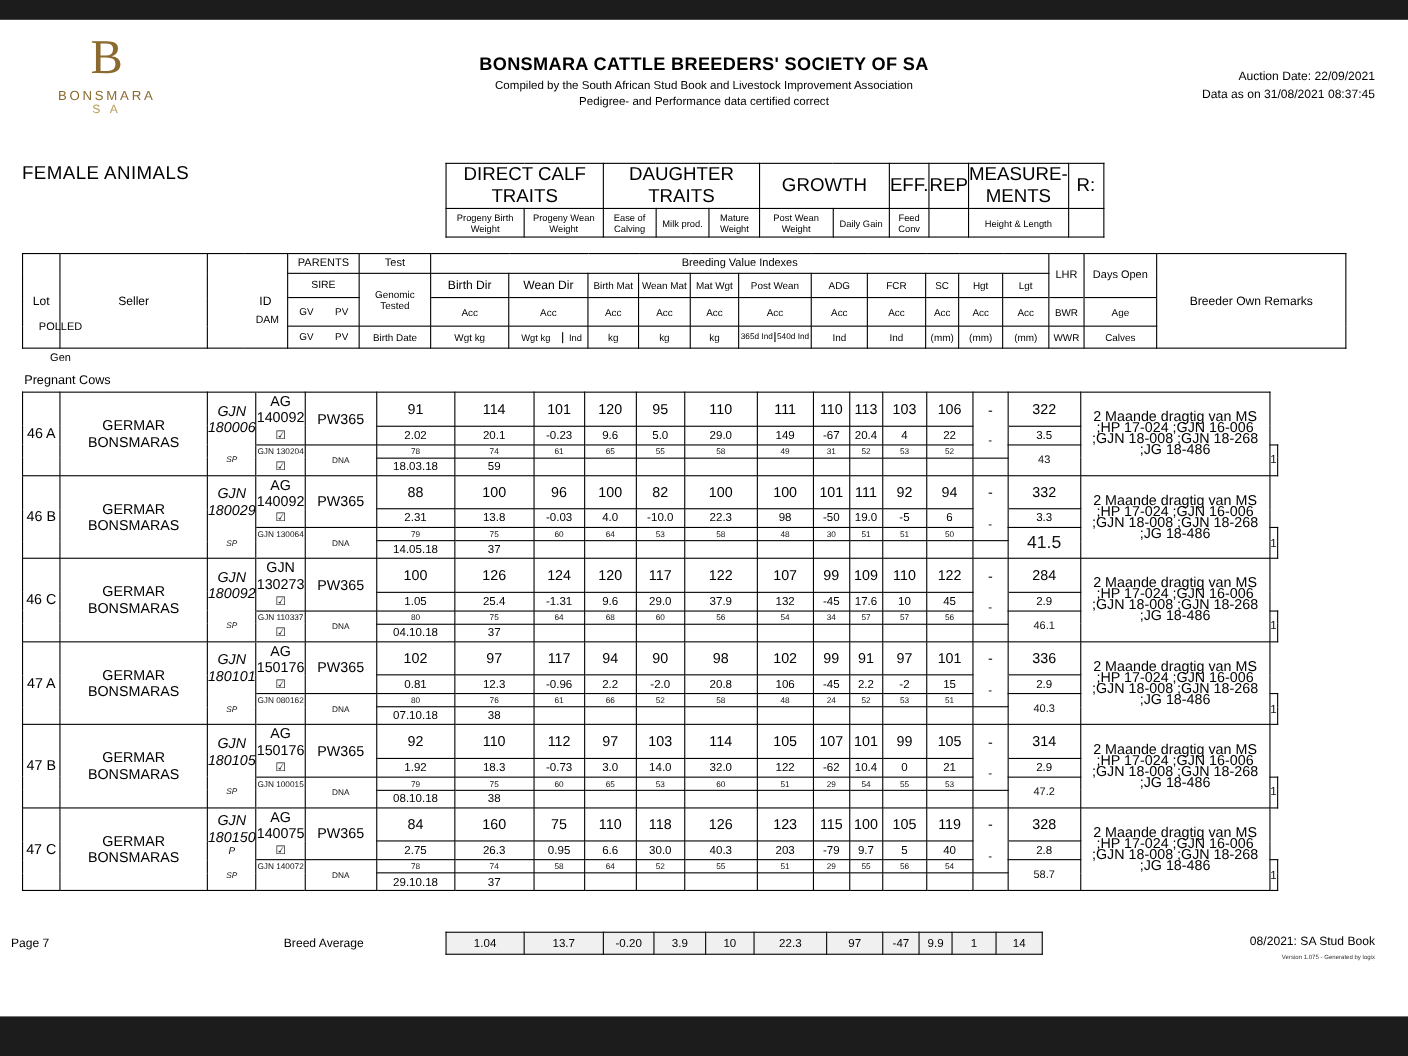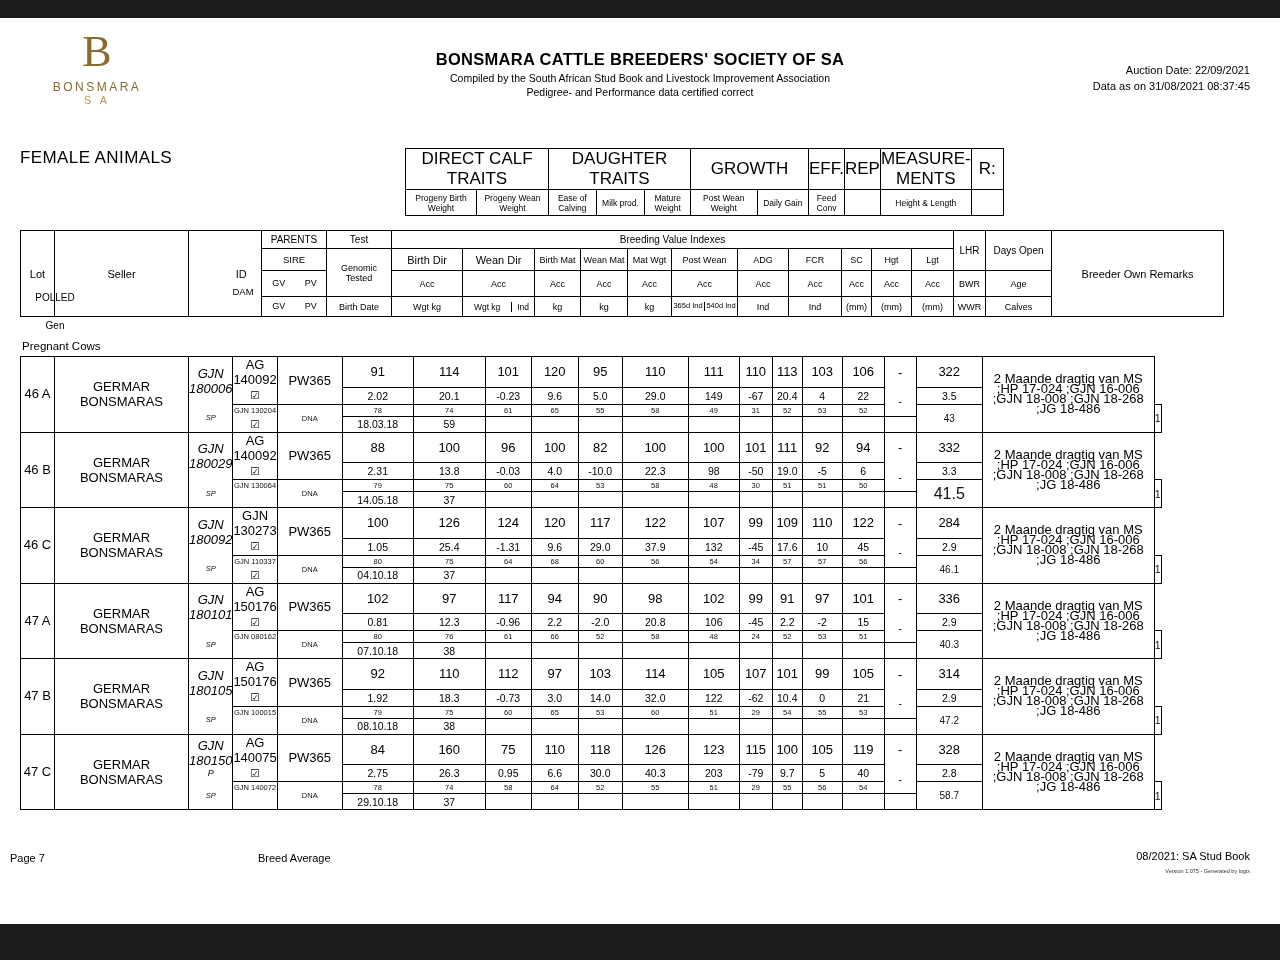--- a/index.html
+++ b/index.html
@@ -684,17 +684,34 @@
         <td></td>
         <td></td>
         <td></td>
       </tr>
     </tbody>
   </table>
 
   <div class="footer">
     <div class="pageno">Page 7</div>
     <div class="bavg-label">Breed Average</div>
+    <table class="bavg">
+      <tbody>
+          <tr>
+        <td style="width:71px">1.04</td>
+        <td style="width:72px">13.7</td>
+        <td style="width:46px">-0.20</td>
+        <td style="width:47px">3.9</td>
+        <td style="width:44px">10</td>
+        <td style="width:66px">22.3</td>
+        <td style="width:51px">97</td>
+        <td style="width:33px">-47</td>
+        <td style="width:30px">9.9</td>
+        <td style="width:40px">1</td>
+        <td style="width:42px">14</td>
+      </tr>
+    </tbody>
+      </table>
     <div class="stud">08/2021: SA Stud Book</div>
     <div class="ver">Version 1.075 - Generated by logix</div>
   </div>
 
 </div>
 
 </body></html>

